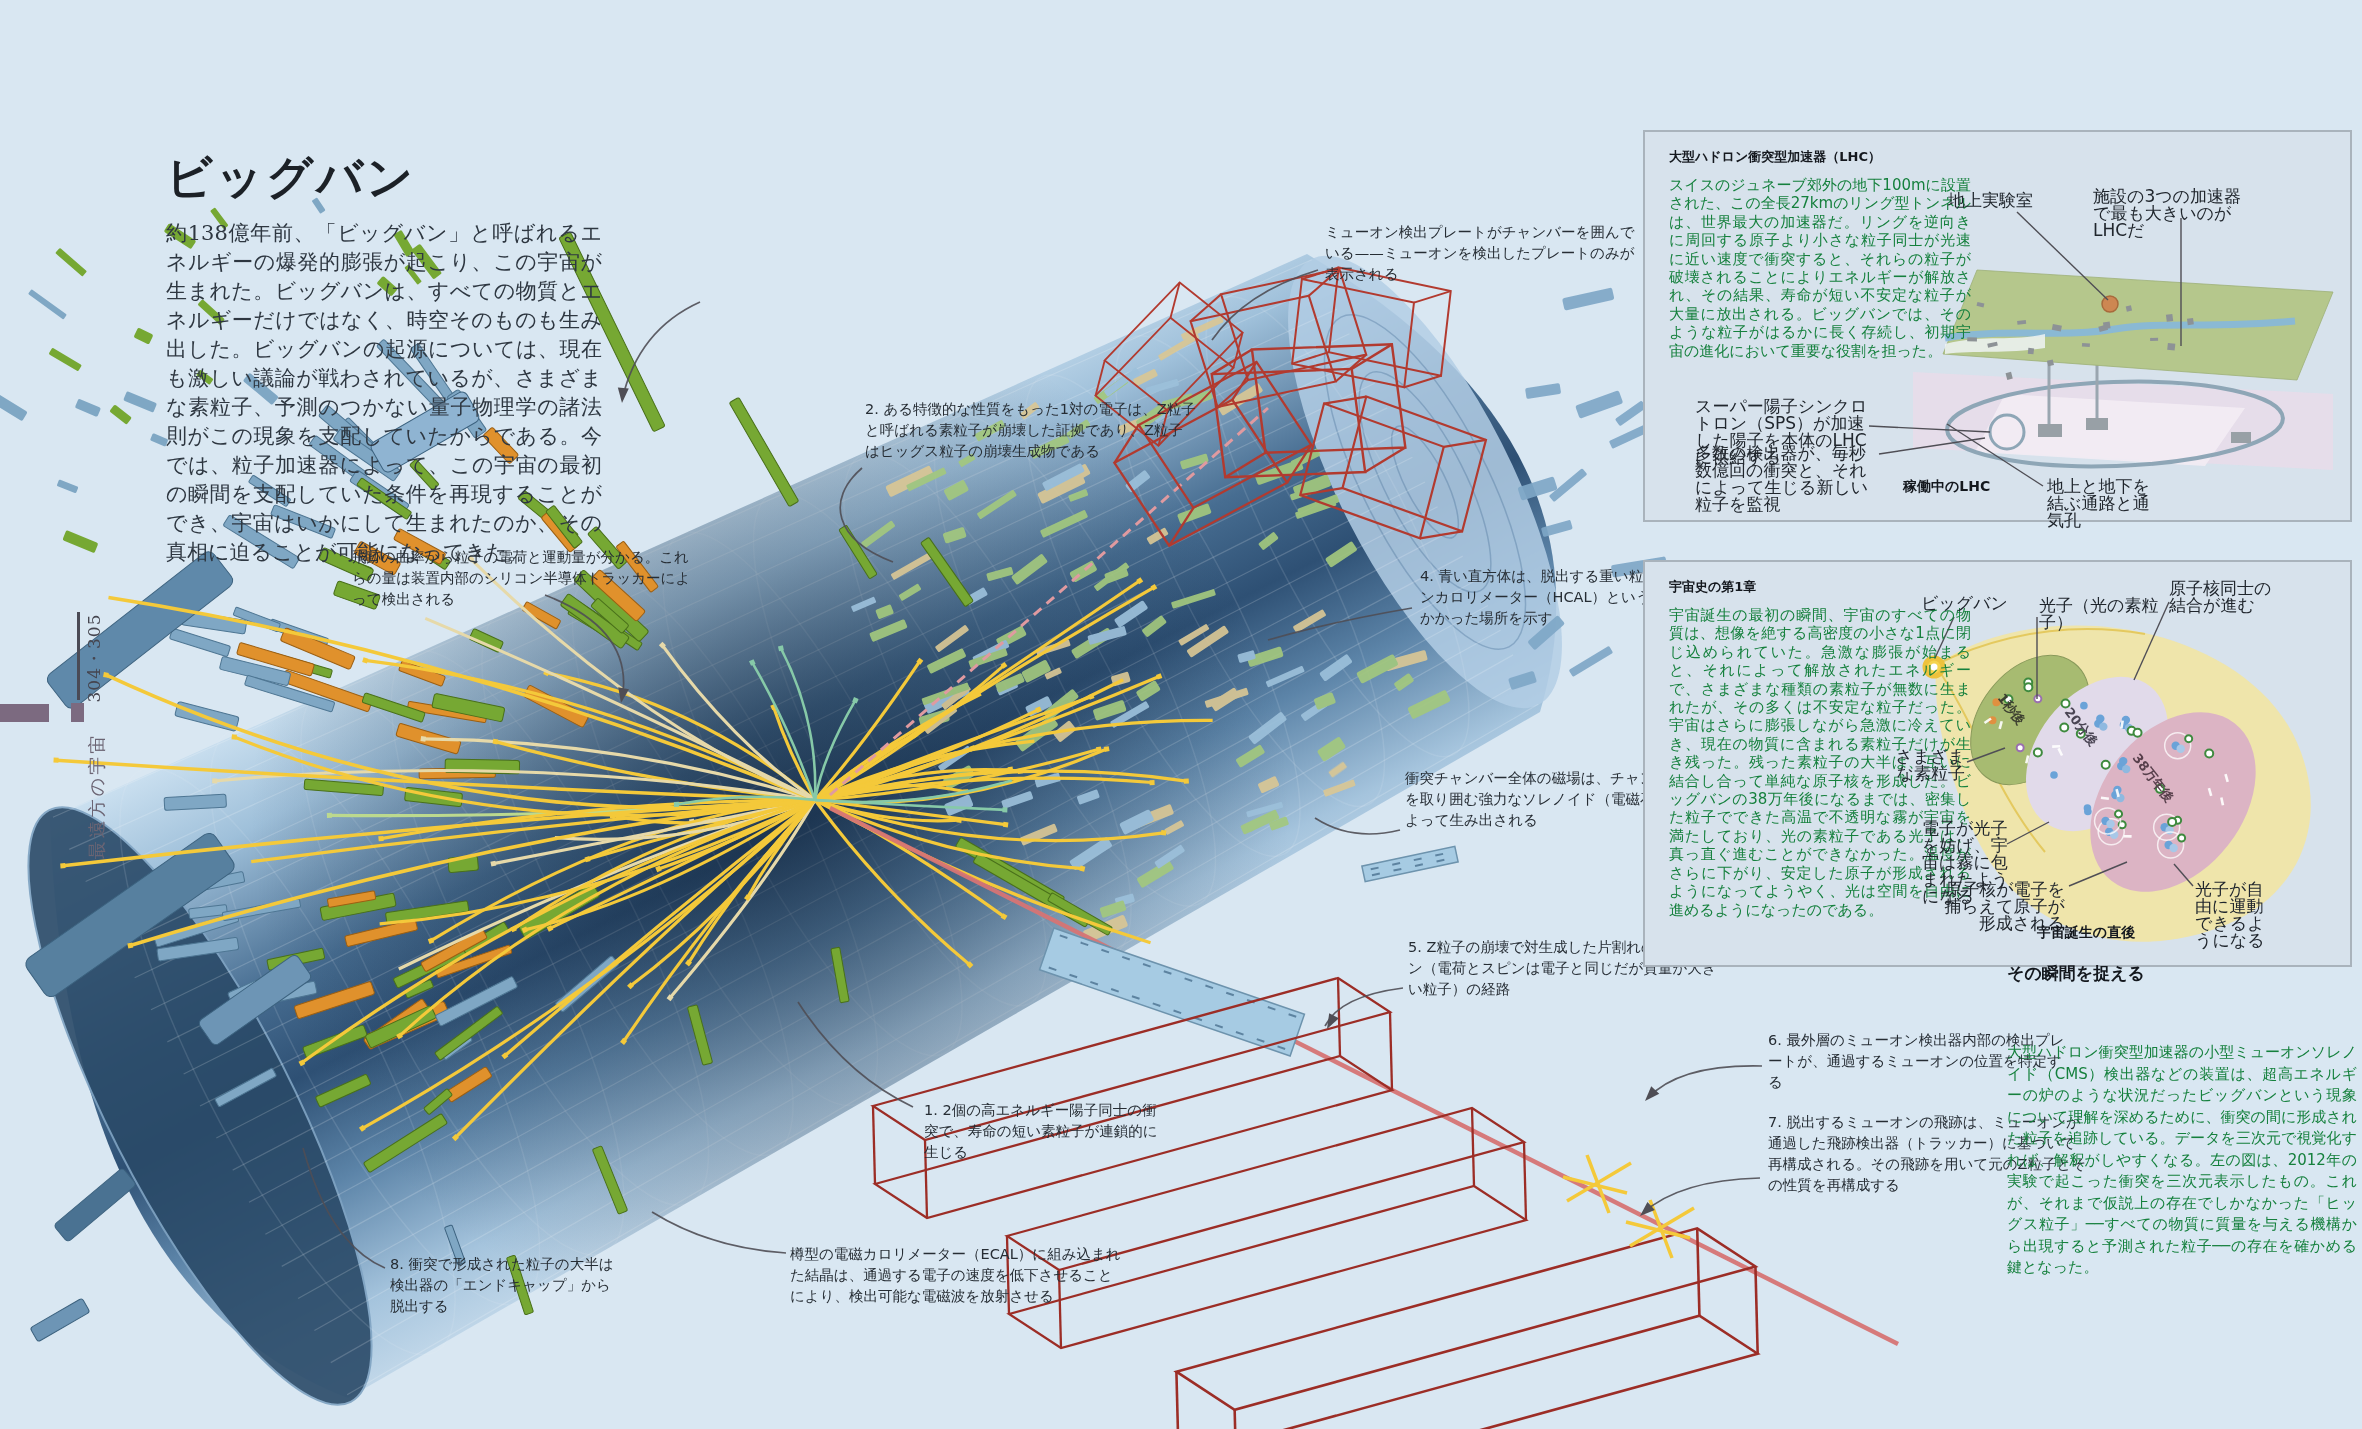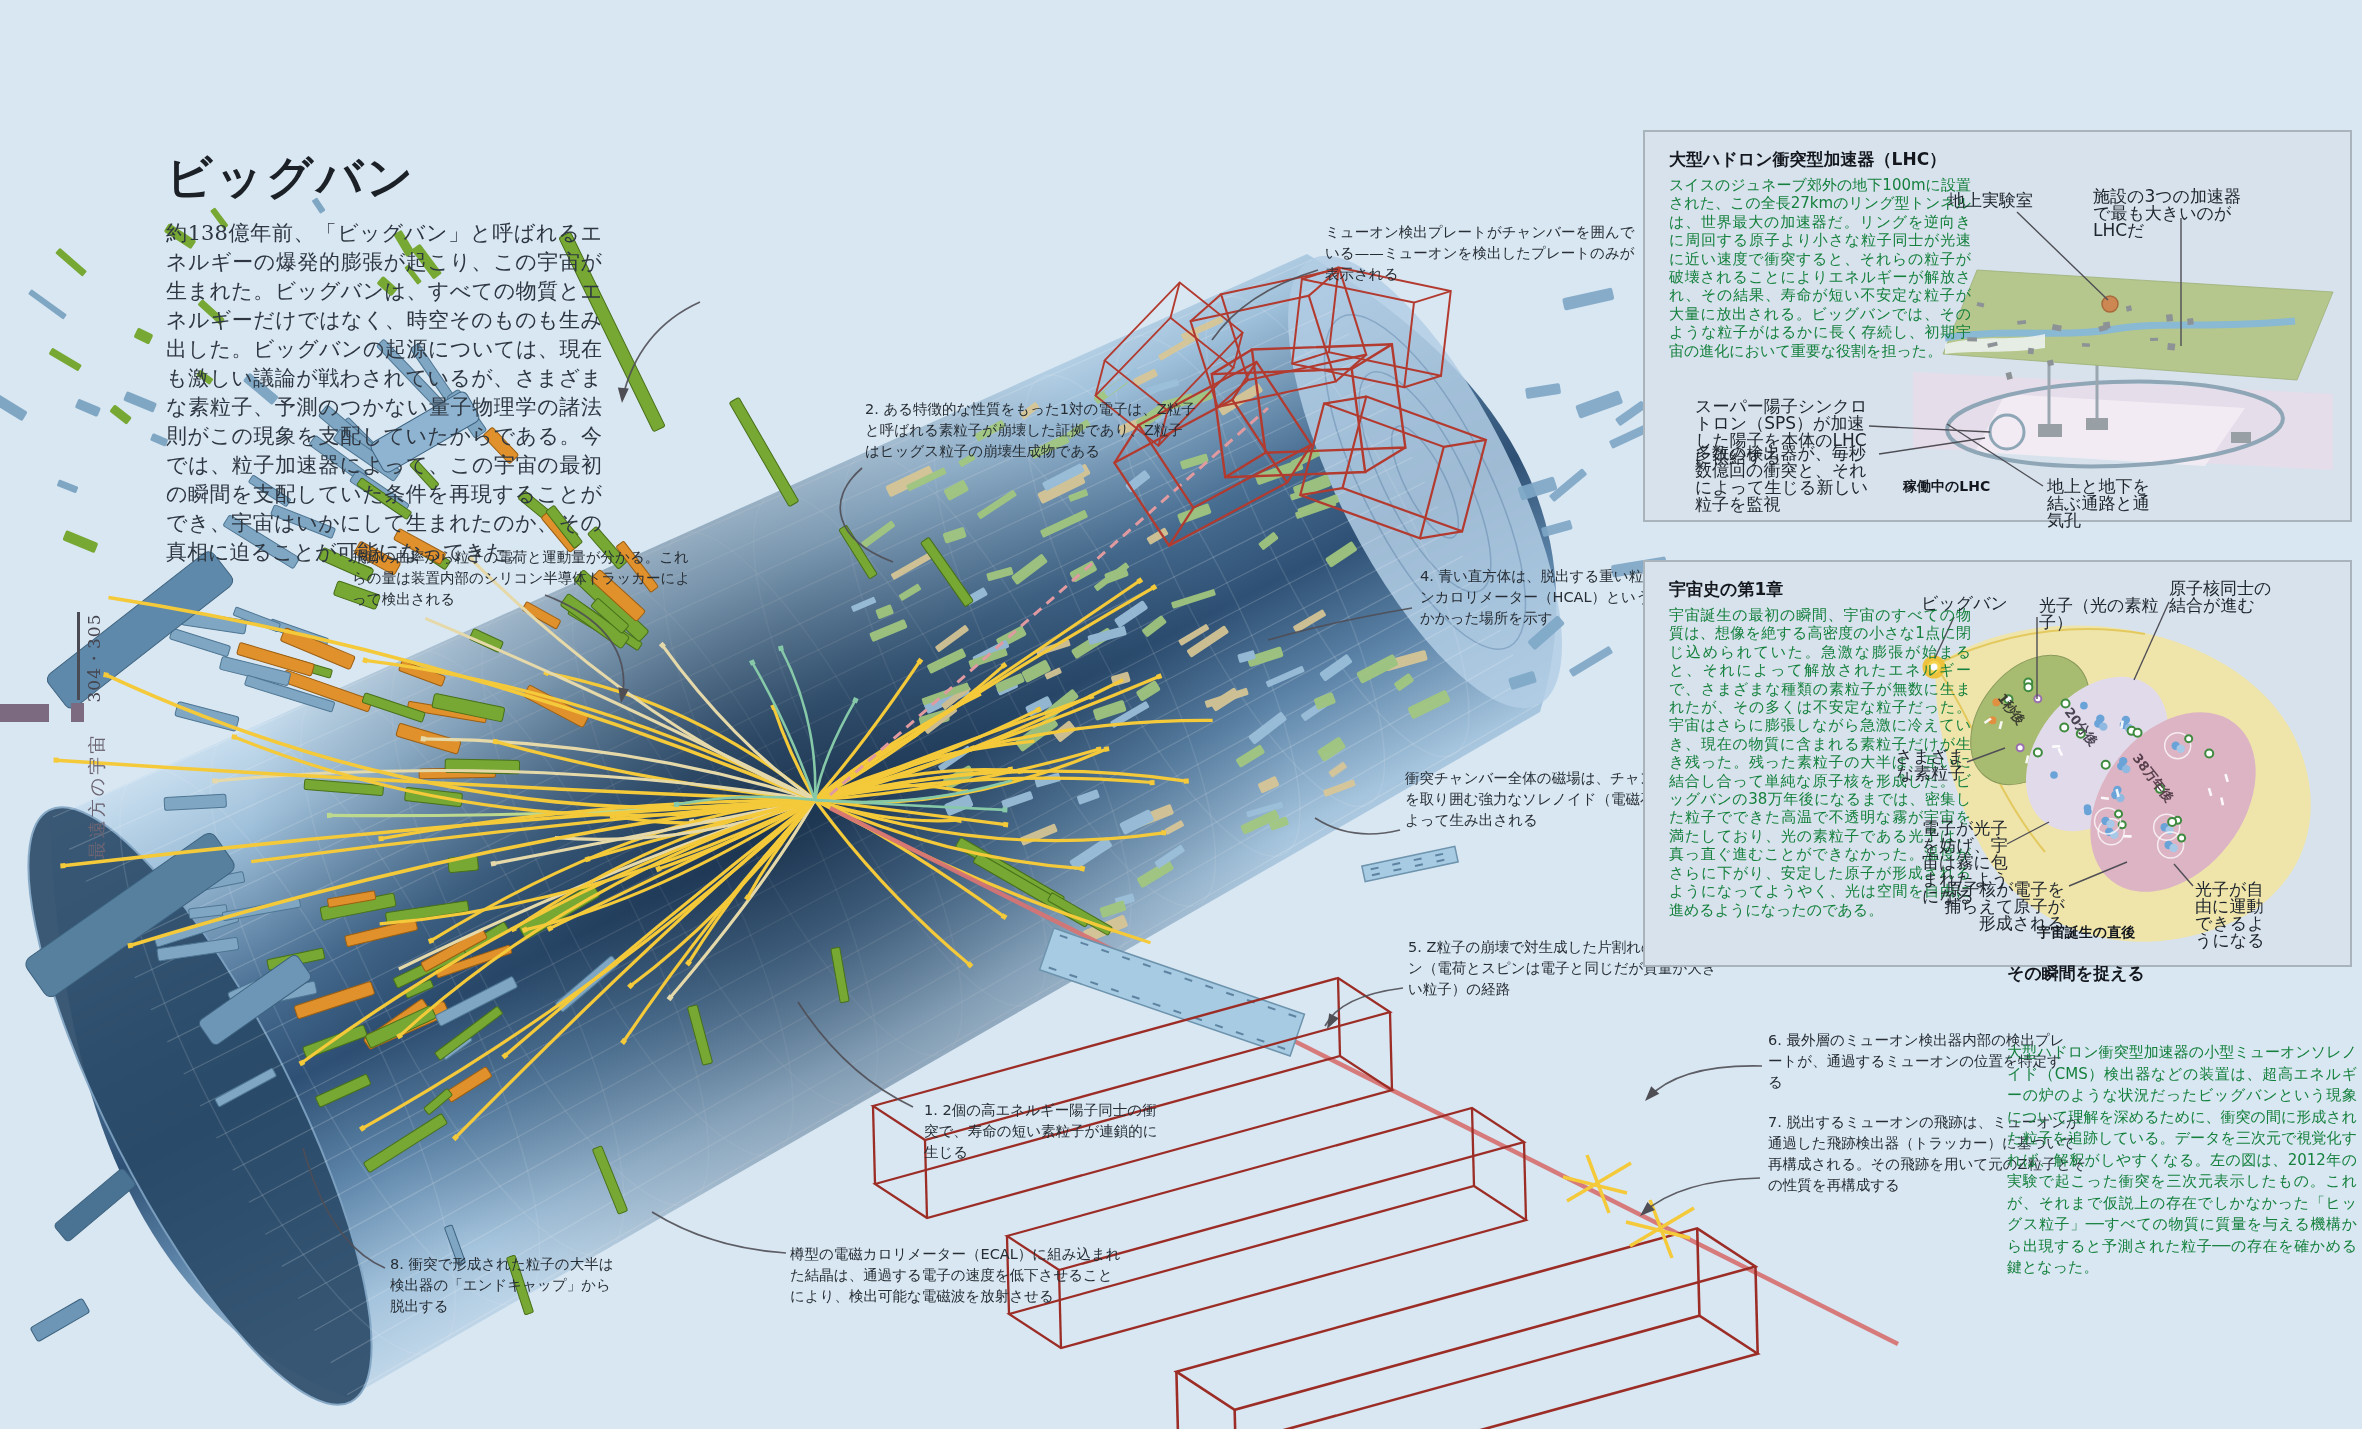--- a/index.html
+++ b/index.html
@@ -37,21 +37,21 @@
   #ann-a7{left:1768px;top:1112px;width:322px;}
   #ann-a1{left:924px;top:1100px;width:242px;}
   #ann-a8{left:390px;top:1254px;width:232px;}
   #ann-ecal{left:790px;top:1244px;width:332px;}
 
   
   .panel{position:absolute;background:#d7e2ec;border:2px solid #a9b3bc;box-sizing:border-box;}
   #lhc-panel{left:1643px;top:130px;width:709px;height:392px;}
   #history-panel{left:1643px;top:560px;width:709px;height:407px;}
   .panel svg{position:absolute;left:0;top:0;}
-  .panel-title{position:absolute;left:24px;top:16px;font-size:17px;font-weight:700;color:#14181e;}
+  .panel-title{position:absolute;left:24px;top:16px;font-size:13px;font-weight:700;color:#14181e;}
   .panel-body{position:absolute;left:24px;top:44px;width:302px;font-size:15px;line-height:18.4px;
               text-align:justify;color:#15803d;}
   .small-label{position:absolute;font-size:17px;line-height:17px;color:#20262d;}
   .bold-caption{position:absolute;font-size:14px;font-weight:700;color:#14181e;}
 
   
   #lab-surface{left:292px;top:60px;width:96px;text-align:right;}
   #lab-largest{left:448px;top:56px;width:152px;}
   #lab-sps{left:50px;top:266px;width:178px;}
   #lab-detectors{left:50px;top:313px;width:186px;}

